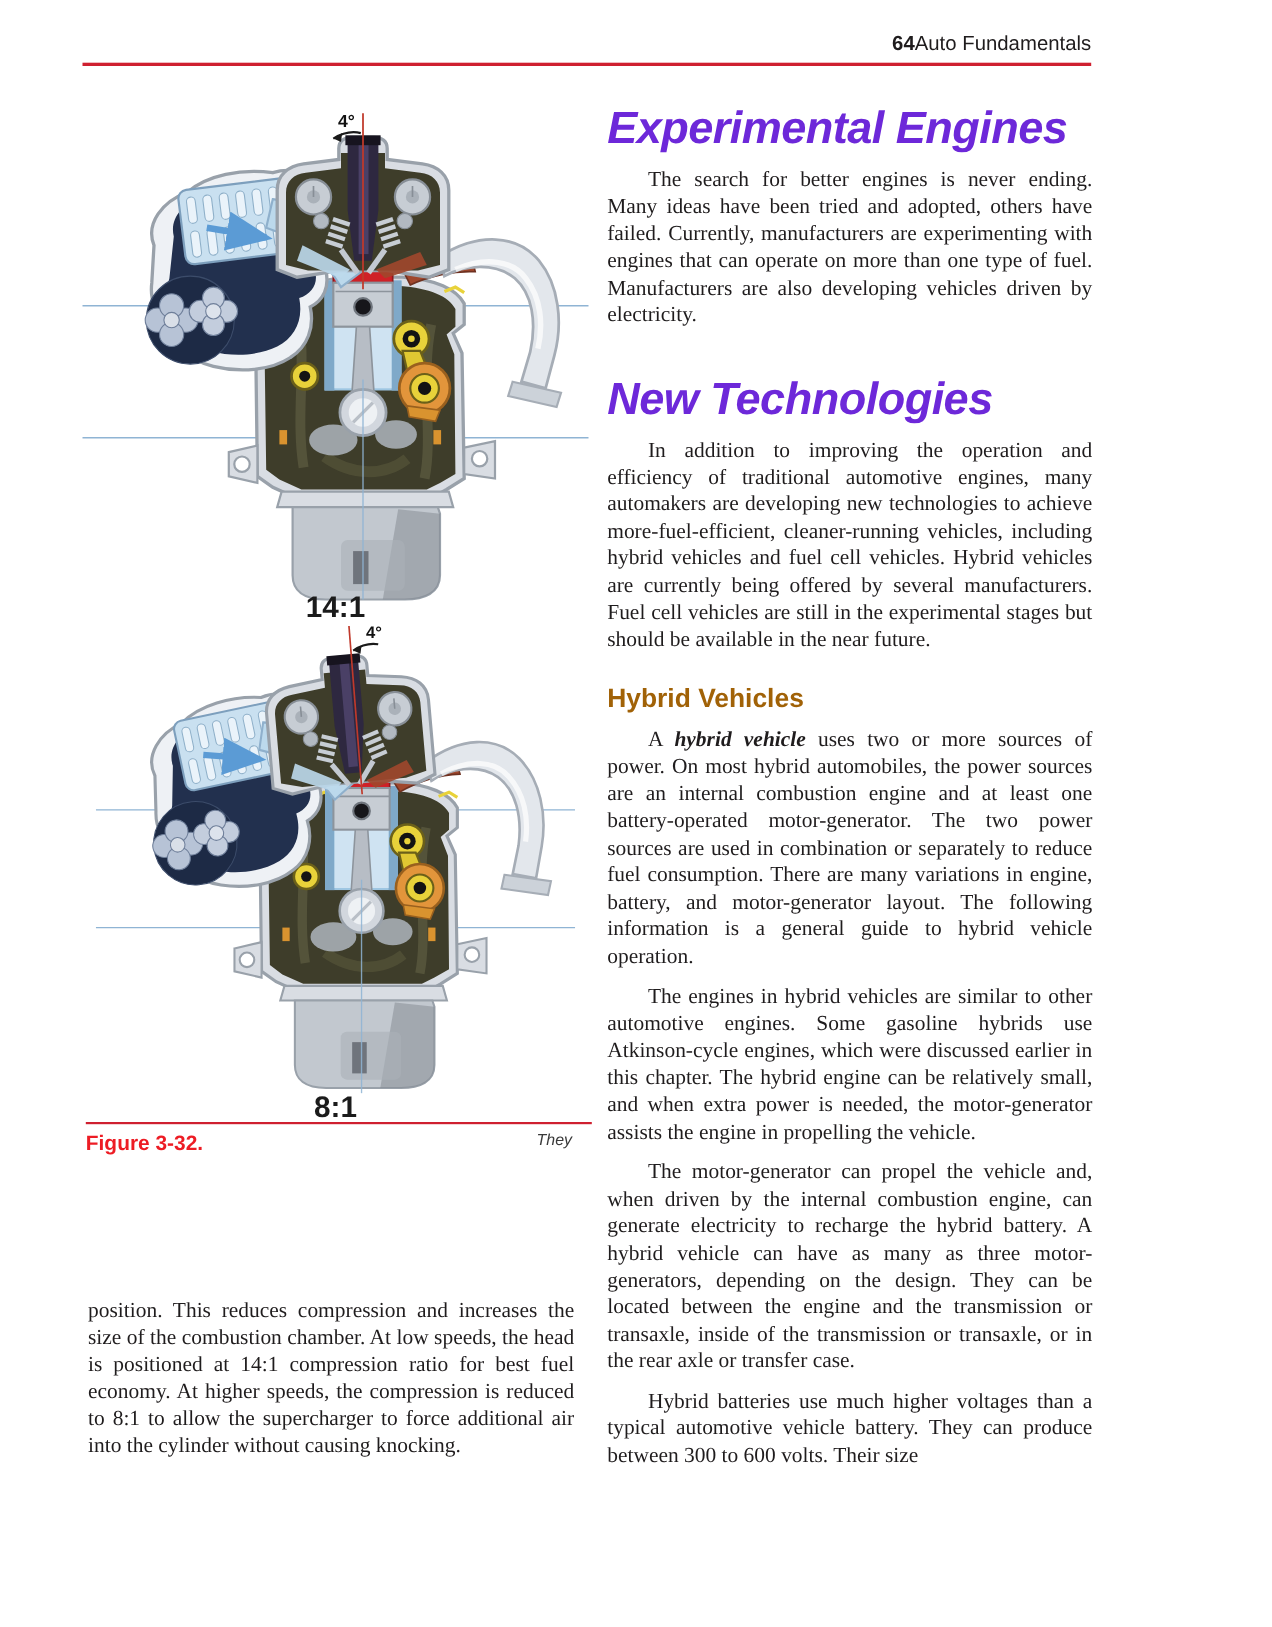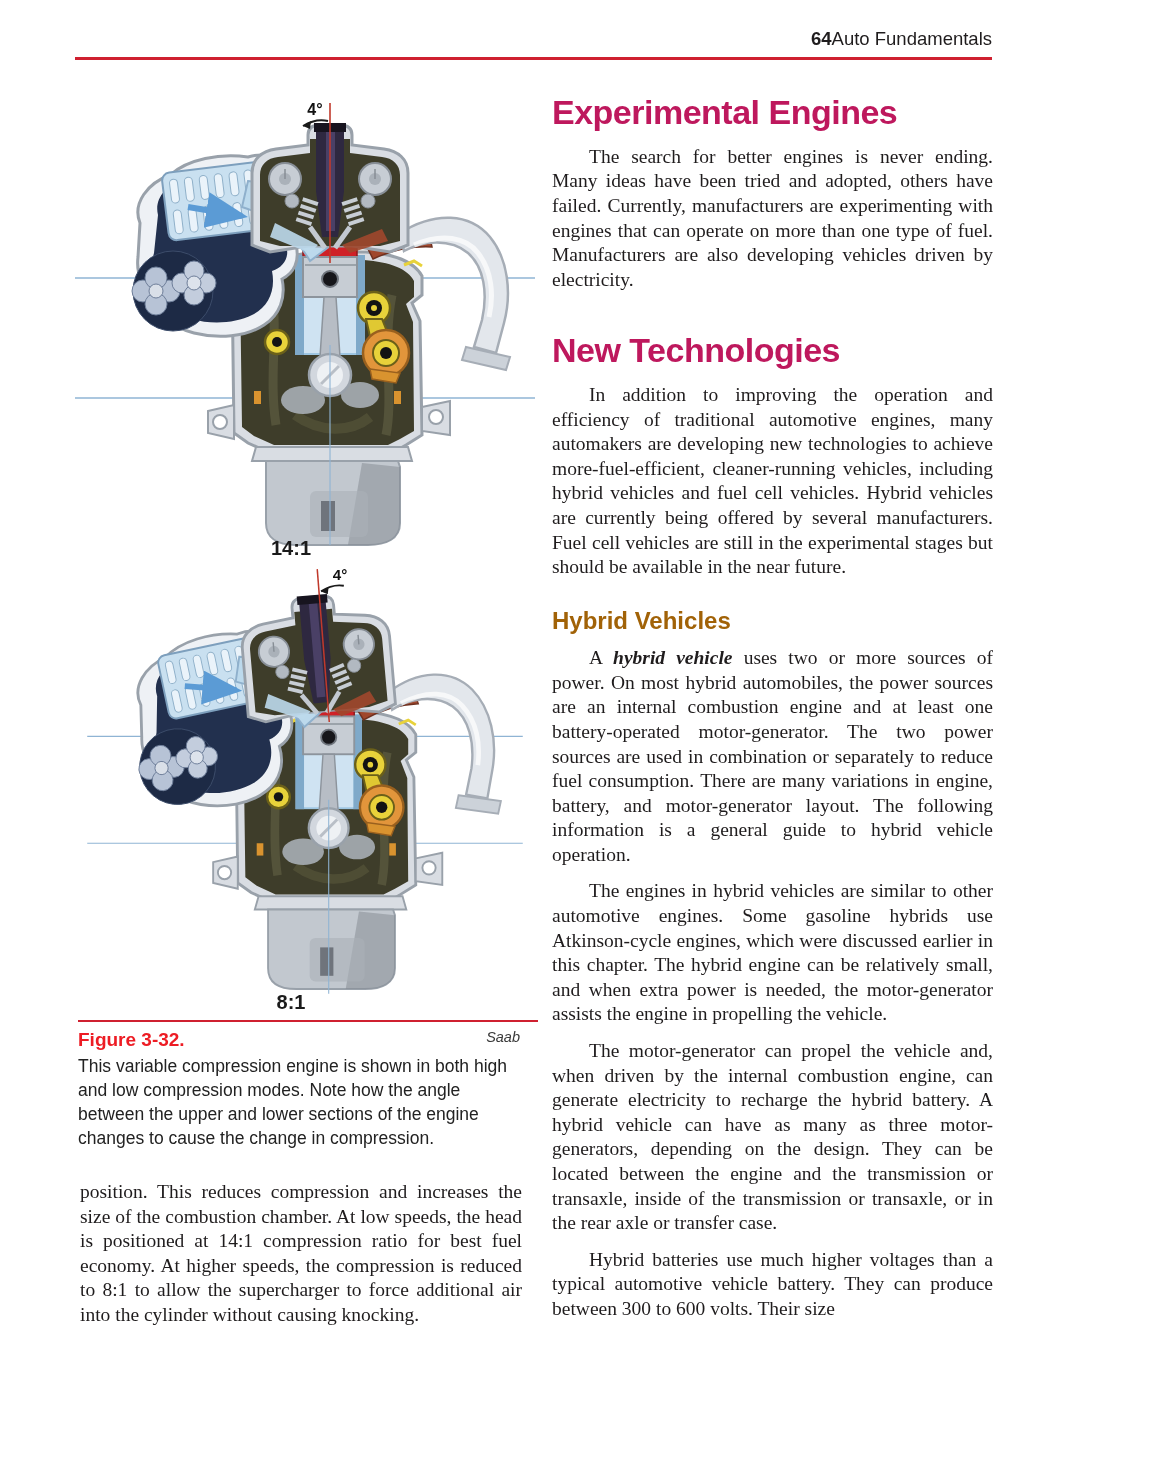--- a/index.html
+++ b/index.html
@@ -5,36 +5,36 @@
   html,body{margin:0;padding:0;background:#ffffff;}
   body{width:1156px;height:1479px;position:relative;font-family:"Liberation Serif",serif;color:#1f1c1d;}
   .abs{position:absolute;}
   
   .header{left:80px;top:28px;width:912px;display:flex;justify-content:flex-end;align-items:baseline;
           font-family:"Liberation Sans",sans-serif;font-size:18.5px;}
   .pagenum{font-weight:700;}
   .rule{left:75px;top:57px;width:917px;height:2.5px;background:#cf2030;}
   
   .figwrap{left:70px;width:470px;}
-  .ratio{left:56px;width:470px;text-align:center;font-family:"Liberation Sans",sans-serif;
-         font-weight:700;font-size:20px;color:#1b1b1b;}
+  .ratio{left:70px;width:470px;text-align:center;font-family:"Liberation Sans",sans-serif;
+         font-weight:700;font-size:27px;color:#1b1b1b;}
   
   .capblock{left:78px;top:1020px;width:460px;border-top:2.5px solid #cf2030;padding-top:7px;
             font-family:"Liberation Sans",sans-serif;}
   .caprow{display:flex;justify-content:space-between;align-items:flex-start;width:442px;}
   .fignum{color:#ed1c24;font-weight:700;font-size:19px;}
   .credit{font-style:italic;font-size:14.5px;color:#3a3a3a;}
   .captext{width:436px;font-size:17.5px;line-height:24px;color:#222;margin-top:3px;}
   
   .leftbody{left:80px;top:1180px;width:442px;}
   .rightcol{left:552px;top:94px;width:441px;}
   p.body{margin:0;font-size:19.5px;line-height:24.6px;text-align:justify;hyphens:auto;}
   p.indent{text-indent:37px;margin-top:12px;}
-  h1.blue{font-family:"Liberation Sans",sans-serif;font-weight:700;font-size:34px;line-height:1.08;
-          color:#be185d;margin:0 0 14px 0;letter-spacing:-0.5px;}
+  h1.blue{font-family:"Liberation Sans",sans-serif;font-weight:700;font-size:41px;line-height:1.08;
+          color:#6d28d9;margin:0 0 14px 0;letter-spacing:-0.5px;font-style:italic;}
   h1.blue.second{margin-top:40px;}
   h2.red{font-family:"Liberation Sans",sans-serif;font-weight:700;font-size:24px;line-height:1.1;
          color:#a16207;margin:28px 0 9px 0;}
   .term{font-weight:700;font-style:italic;}
   svg text{font-family:"Liberation Sans",sans-serif;}
   .defs{position:absolute;width:0;height:0;overflow:hidden;}
 </style>
 </head>
 <body>
 
@@ -252,23 +252,22 @@
     <path d="M252,30 Q264,22 276,24" fill="none" stroke="#1a1a1a" stroke-width="2"></path>
     <polygon points="252,30 260,25 259,33" fill="#1a1a1a"></polygon>
     <text x="272" y="18" text-anchor="middle" font-size="16" font-weight="600" fill="#111">4°</text>
   </svg>
 </div>
 <div class="abs ratio" style="top:991px;">8:1</div>
 
 <div class="abs capblock">
   <div class="caprow">
     <span class="fignum">Figure 3-32.</span>
-    <span class="credit">Saab</span>
+    <span class="credit">They</span>
   </div>
-  <div class="captext">This variable compression engine is shown in both high and low compression modes. Note how the angle between the upper and lower sections of the engine changes to cause the change in compression.</div>
 </div>
 
 <div class="abs leftbody">
   <p class="body">position. This reduces compression and increases the size of the combustion chamber. At low speeds, the head is positioned at 14:1 compression ratio for best fuel economy. At higher speeds, the compression is reduced to 8:1 to allow the supercharger to force additional air into the cylinder without causing knocking.</p>
 </div>
 
 <div class="abs rightcol">
   <h1 class="blue">Experimental Engines</h1>
   <p class="body indent">The search for better engines is never ending. Many ideas have been tried and adopted, others have failed. Currently, manufacturers are experimenting with engines that can operate on more than one type of fuel. Manufacturers are also developing vehicles driven by electricity.</p>
 

